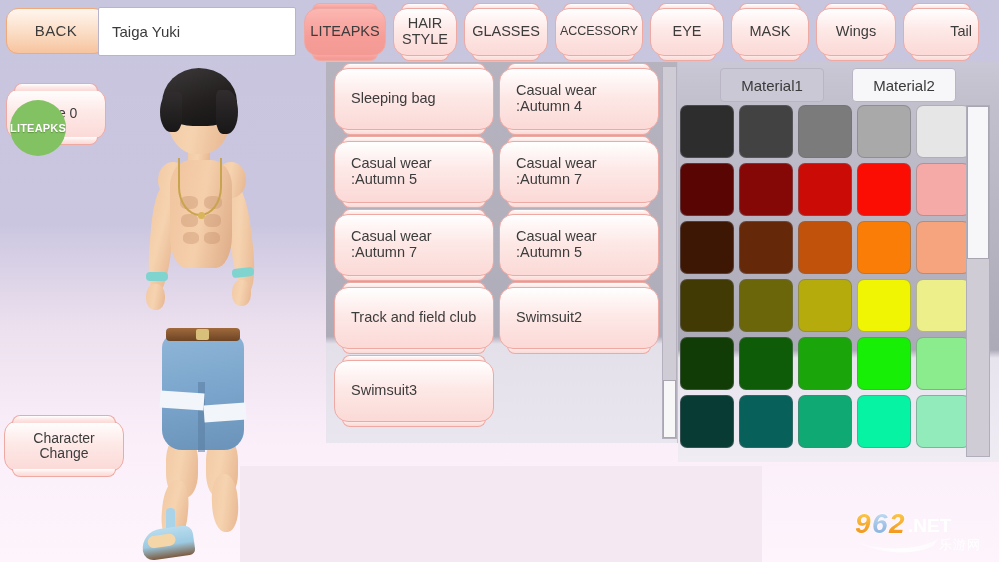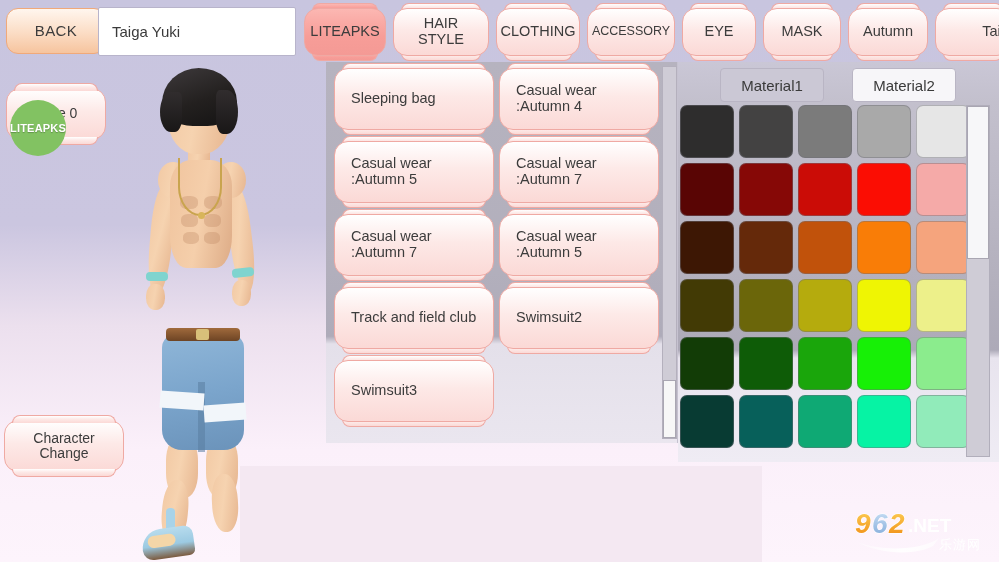--- a/index.html
+++ b/index.html
@@ -99,21 +99,21 @@
     border:1.6px solid #f0a97a; border-radius:12px; font-size:15px; letter-spacing:.4px; }
   #back-btn:before,#back-btn:after{ display:none; }
 
   #name-field { position:absolute; left:98px; top:7px; width:198px; height:49px;
     background:#fff; border:1.4px solid #b8b4cb; border-radius:2px;
     display:flex; align-items:center; padding-left:13px; font-size:15px; color:#3a3a3a; }
 
   #tabs { position:absolute; left:304px; top:6px; height:52px; display:flex; gap:7px; align-items:center; }
   .tab { height:48px; font-size:14.5px; padding:0 8px; }
   #tab-clothing   { width:82px; }
-  #tab-hairstyle  { width:96px; }
+  #tab-hairstyle  { width:64px; }
   #tab-glasses    { width:84px; }
   #tab-accessory  { width:88px; font-size:12.5px; }
   #tab-mask       { width:78px; }
   #tab-eye        { width:74px; }
   #tab-wings      { width:80px; }
   #tab-tail       { width:76px;padding-left:48px; }
 
   
   #face-btn { position:absolute; left:6px; top:88px; width:100px; height:52px; font-size:14px; z-index:15; }
   #char-change-btn { position:absolute; left:4px; top:420px; width:120px; height:52px; font-size:14px; z-index:15; }
@@ -212,33 +212,33 @@
   <div id="tabs">
     <div class="pillow tab active" id="tab-clothing">
       <span>LITEAPKS</span>
     </div>
     <div class="pillow tab" id="tab-hairstyle">
       <span>
         <span>HAIR</span><br><span>STYLE</span>
       </span>
     </div>
     <div class="pillow tab" id="tab-glasses">
-      <span>CLOTHING</span>
+      <span>GLASSES</span>
     </div>
     <div class="pillow tab" id="tab-accessory">
       <span>ACCESSORY</span>
     </div>
     <div class="pillow tab" id="tab-eye">
       <span>EYE</span>
     </div>
     <div class="pillow tab" id="tab-mask">
       <span>MASK</span>
     </div>
     <div class="pillow tab" id="tab-wings">
-      <span>Autumn</span>
+      <span>Wings</span>
     </div>
     <div class="pillow tab" id="tab-tail">
       <span>Tail</span>
     </div>
   </div>
 </div>
 
 <div id="face-btn" class="pillow">
   <span>Face 0</span>
 </div>

